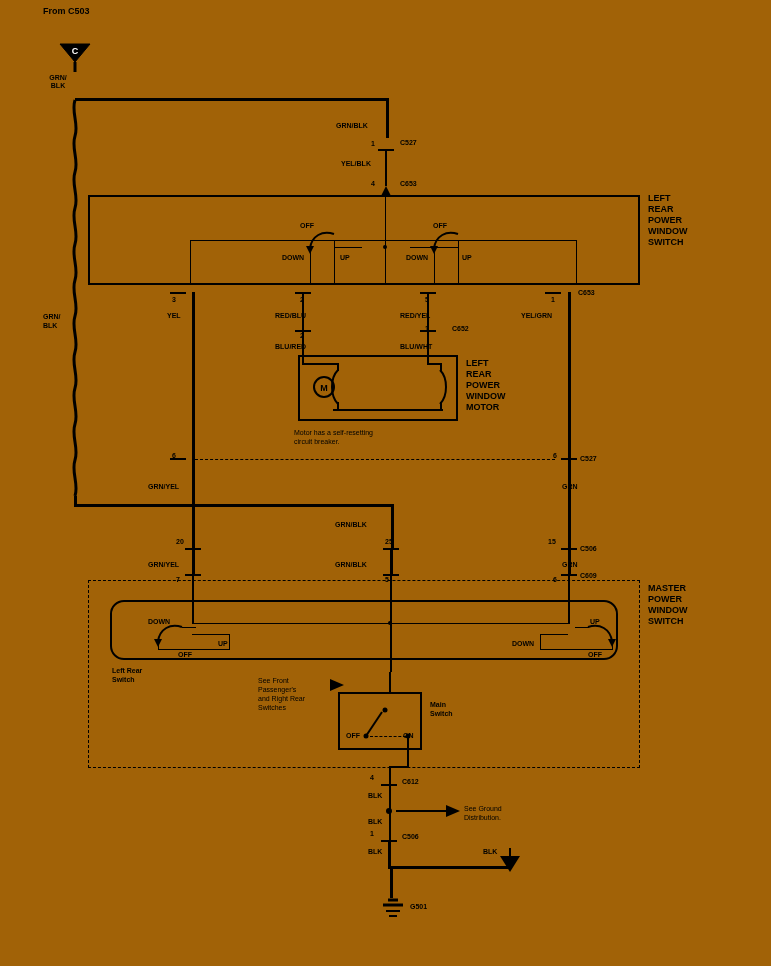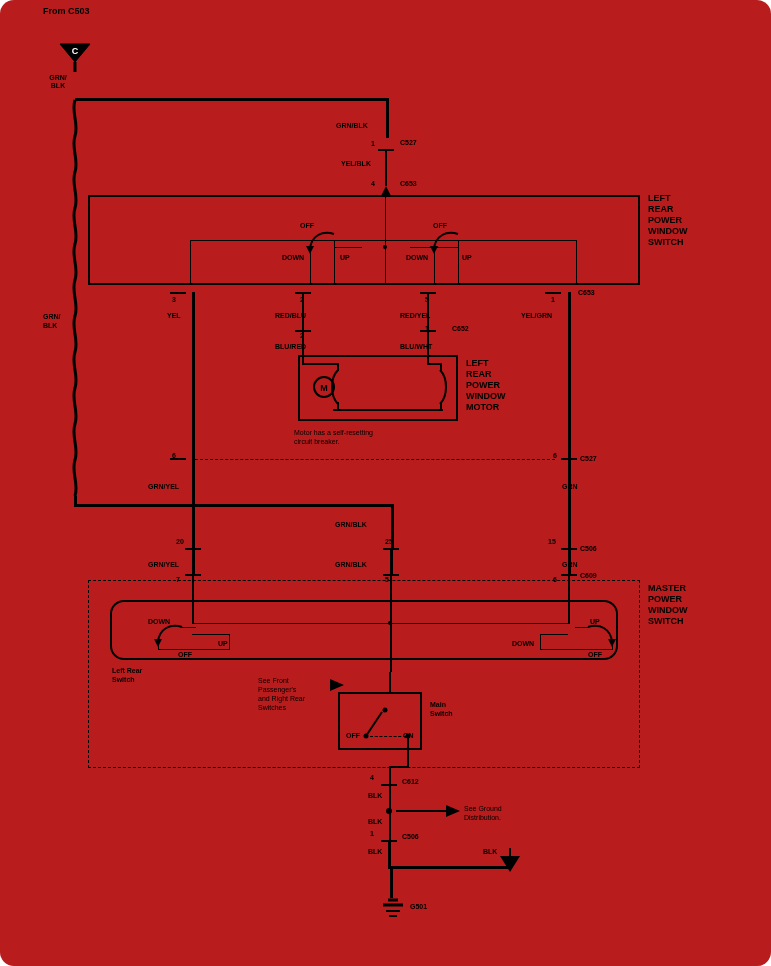--- a/index.html
+++ b/index.html
@@ -7,23 +7,22 @@
     padding: 0;
     background: #ffffff;
   }
   body {
     font-family: "Liberation Sans", sans-serif;
   }
   #sheet {
     position: relative;
     width: 771px;
     height: 966px;
-    background: #b91c1c;
+    background: #a16207;
     overflow: hidden;
-    border-radius: 14px;
   }
   .lbl {
     position: absolute;
     font-size: 8px;
     font-weight: bold;
     color: #000;
     line-height: 9px;
     white-space: pre;
     letter-spacing: 0px;
   }

